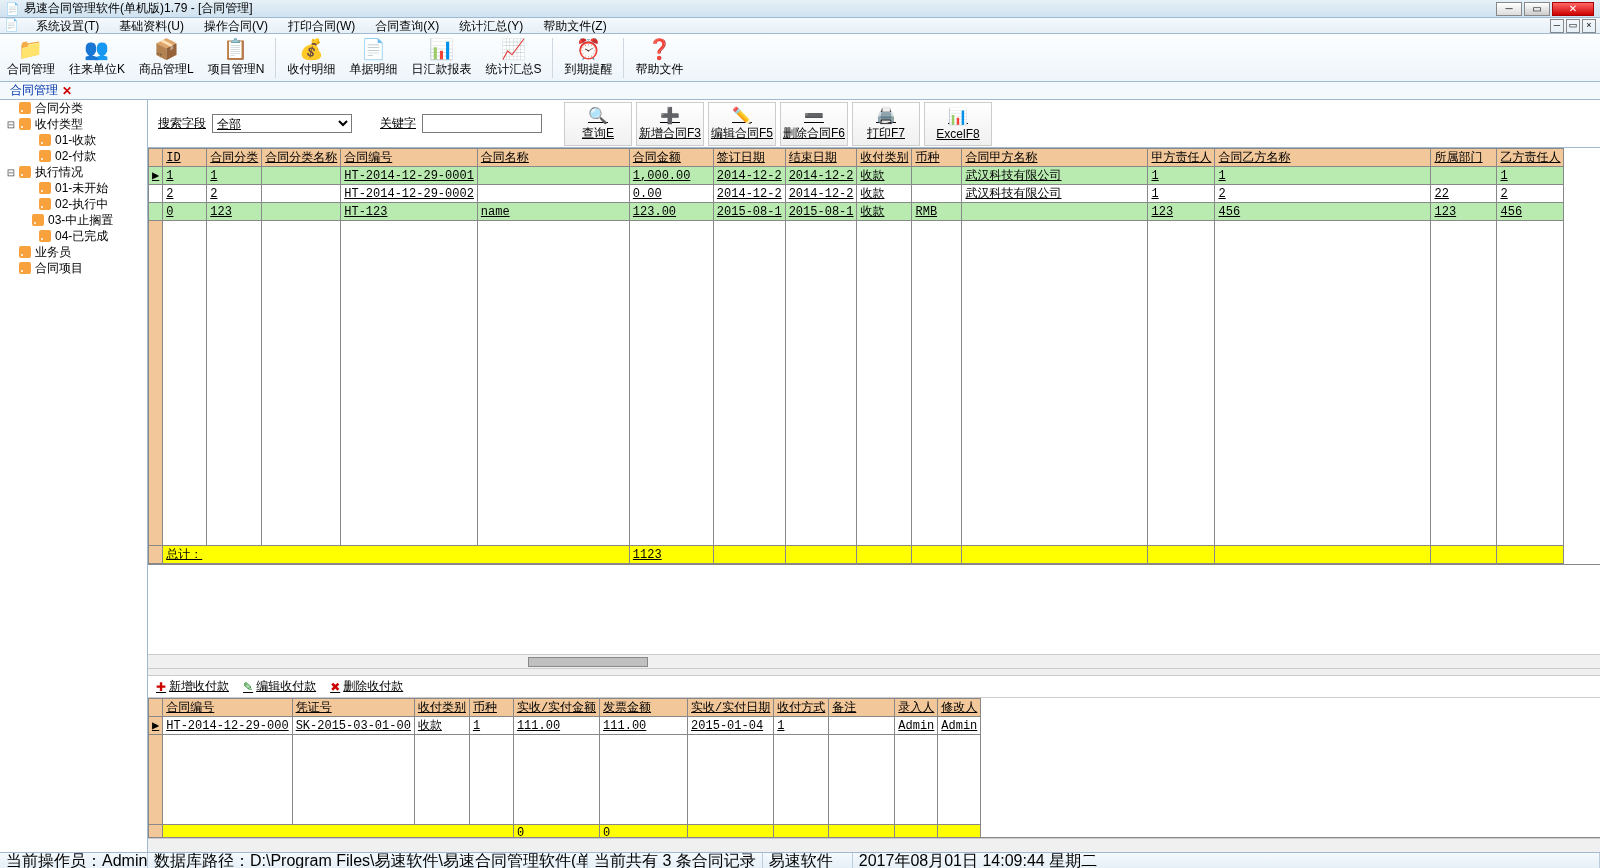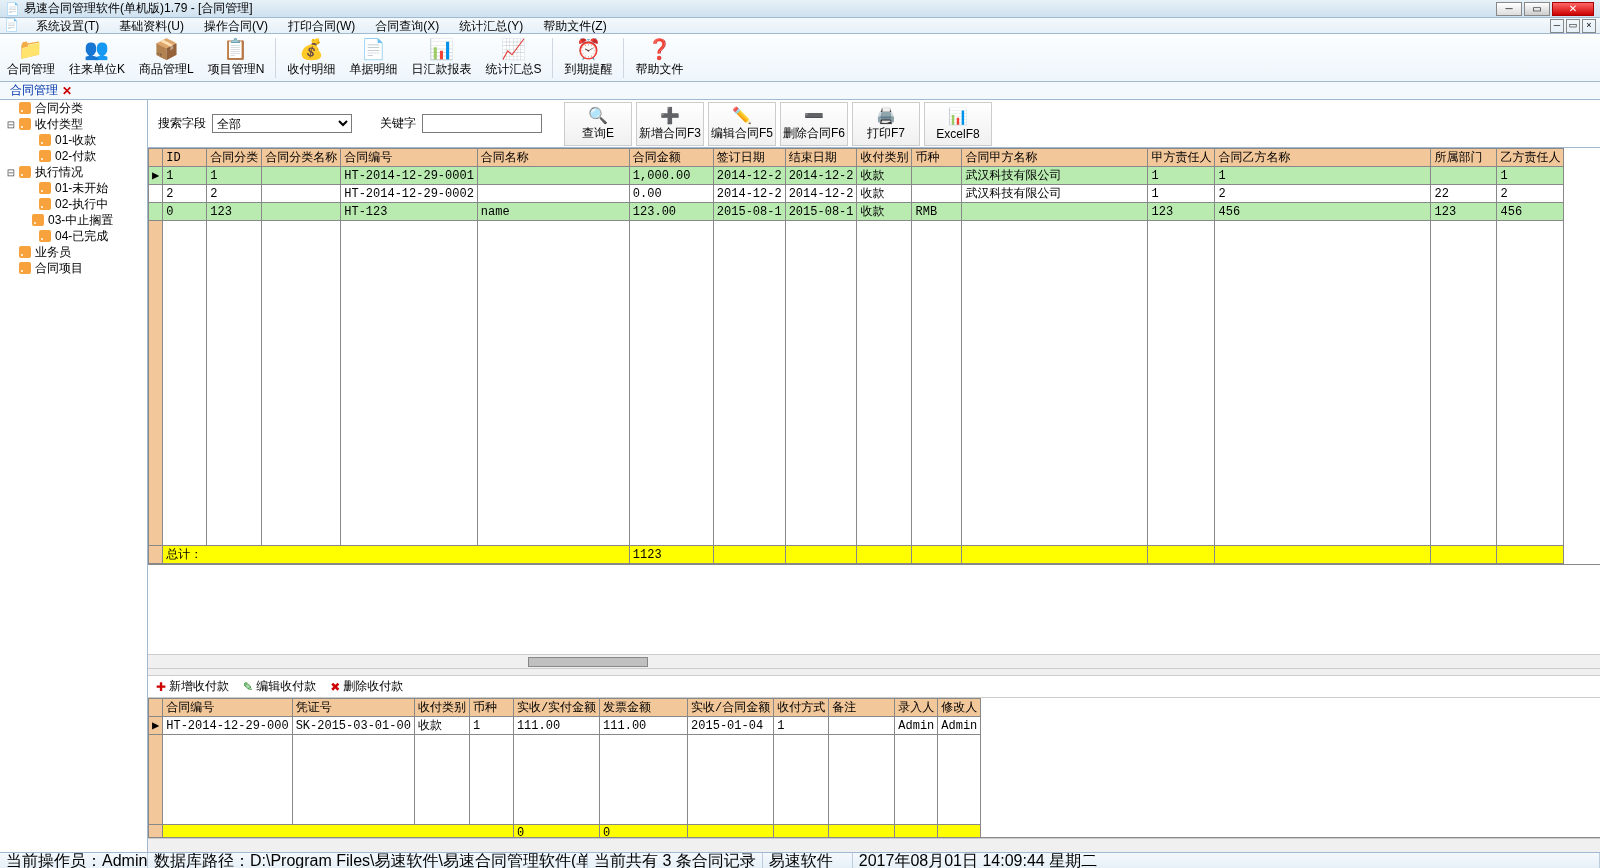--- a/index.html
+++ b/index.html
@@ -24,21 +24,21 @@
 .tabstrip { height:18px; background:#f4f9fd; border-bottom:1px solid #a0b8d0; display:flex; align-items:center; padding:0 4px; }
 .doctab { display:flex; align-items:center; height:16px; padding:0 6px; color:#0033aa; }
 .doctab .xclose { color:#c00; margin-left:4px; font-weight:bold; cursor:default; }
 .workspace { flex:1; display:flex; min-height:0; }
 .sidebar { width:148px; border-right:1px solid #a0b8d0; background:#fff; overflow:auto; }
 .treeitem { display:flex; align-items:center; height:16px; padding-left:4px; white-space:nowrap; }
 .treeitem .expander { width:14px; text-align:center; color:#555; font-size:10px; display:inline-block; }
 .treeitem .ticon2 { width:14px; height:14px; margin-right:3px; display:inline-flex; align-items:center; justify-content:center; }
 .rss { width:12px; height:12px; background:#f8a23d; border-radius:2px; position:relative; }
 .rss::after { content:""; position:absolute; left:2px; bottom:2px; width:2px; height:2px; background:#fff; border-radius:50%; }
-.main { flex:1; display:flex; flex-direction:column; min-width:0; }
+.main { flex:1; display:flex; flex-direction:column; min-width:0;text-decoration:underline; }
 .searchbar { height:48px; display:flex; align-items:center; padding:0 10px; gap:6px; border-bottom:1px solid #a0b8d0; background:#fff; }
 .searchbar label { font-size:12px; }
 select, input[type=text] { font-family:inherit; font-size:12px; border:1px solid #7a7a7a; background:#fff; height:19px; }
 .iconbtn { display:flex; flex-direction:column; align-items:center; justify-content:center; width:68px; height:44px; border:1px solid #ccc; background:linear-gradient(#fff,#f0f0f0); cursor:default; }
 .iconbtn .ib-icon { font-size:16px; height:20px; display:flex; align-items:center; }
 .iconbtn .ib-label { font-size:12px; }
 .gridwrap { flex:1; display:flex; flex-direction:column; min-height:0; }
 .grid { overflow:auto; border-bottom:1px solid #888; }
 table.datatable { border-collapse:collapse; table-layout:fixed; font-family:"Courier New",monospace; }
 table.datatable th, table.datatable td { border:1px solid #888; height:16px; padding:0 3px; white-space:nowrap; overflow:hidden; font-size:12px; font-weight:normal; text-align:left; }
@@ -429,21 +429,21 @@
             </colgroup>
             <tbody>
               <tr>
                 <th style="width:12px"></th>
                 <th style="width:108px">合同编号</th>
                 <th style="width:108px">凭证号</th>
                 <th style="width:32px">收付类别</th>
                 <th style="width:44px">币种</th>
                 <th style="width:82px">实收/实付金额</th>
                 <th style="width:88px">发票金额</th>
-                <th style="width:64px">实收/合同金额</th>
+                <th style="width:64px">实收/实付日期</th>
                 <th style="width:44px">收付方式</th>
                 <th style="width:66px">备注</th>
                 <th style="width:40px">录入人</th>
                 <th style="width:40px">修改人</th>
               </tr>
               <tr>
     <td class="rowmarker">▶</td>
                 <td>HT-2014-12-29-000</td>
                 <td>SK-2015-03-01-00</td>
                 <td>收款</td>

